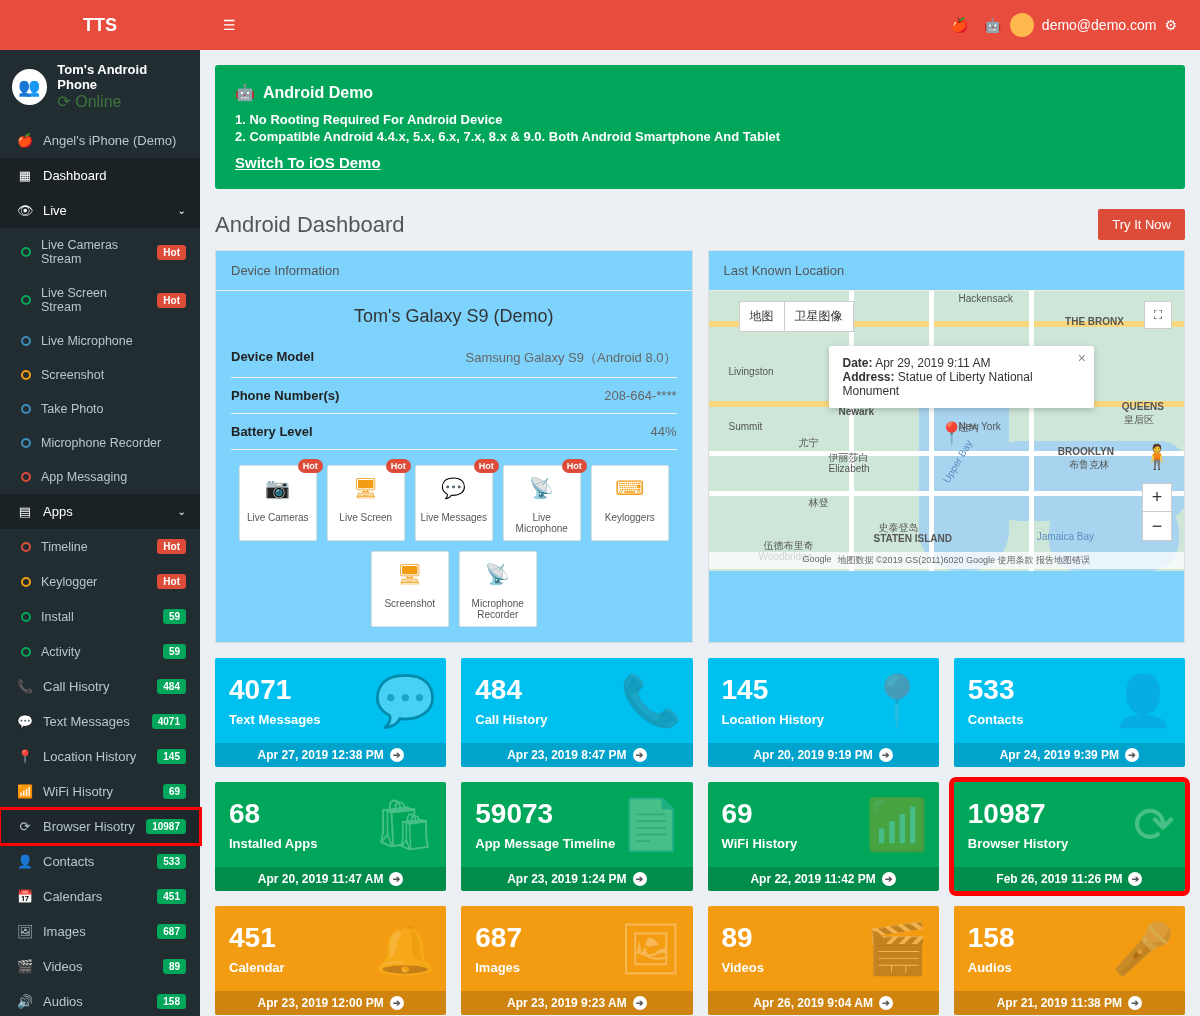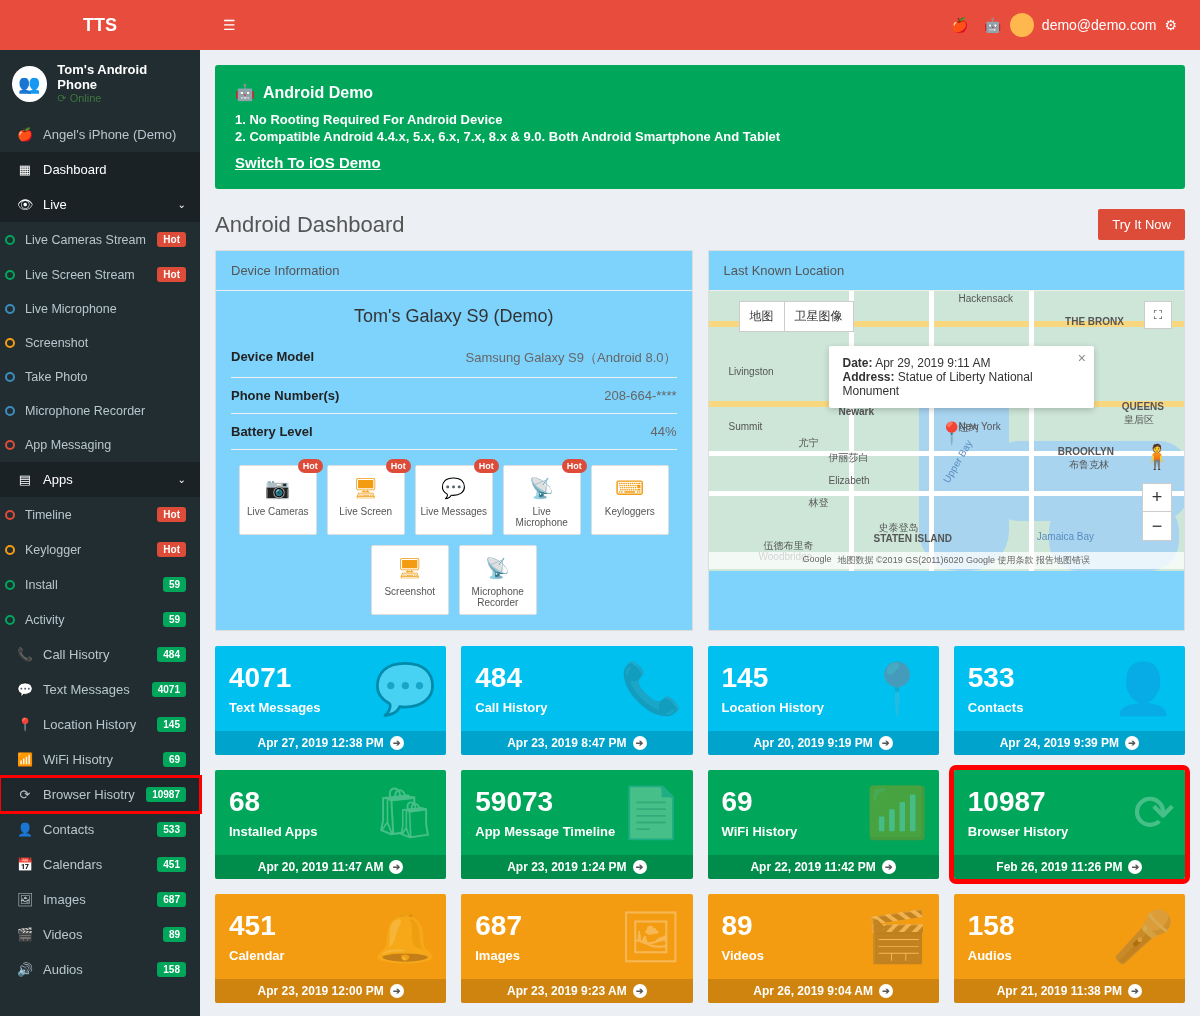--- a/index.html
+++ b/index.html
@@ -9,27 +9,27 @@
 .header-right { flex: 1; display: flex; align-items: center; padding: 0 15px; }
 .header-right .spacer { flex: 1; }
 .header-icon { margin: 0 8px; font-size: 14px; cursor: pointer; }
 .header-user { display: flex; align-items: center; gap: 8px; cursor: pointer; }
 .header-avatar { width: 24px; height: 24px; background: #ffb84d; border-radius: 50%; }
 .wrap { display: flex; }
 .sidebar { width: 200px; background: #222d32; color: #b8c7ce; min-height: calc(100vh - 50px); font-size: 13px; }
 .sb-profile { padding: 12px; display: flex; gap: 10px; align-items: center; }
 .sb-profile-avatar { width: 36px; height: 36px; background: #fff; border-radius: 50%; display: flex; align-items: center; justify-content: center; color: #ffb84d; font-size: 18px; }
 .sb-profile-name { color: #fff; font-weight: bold; font-size: 13px; }
-.sb-profile-status { color: #3c763d; font-size: 11px; }
+.sb-profile-status { color: #3c763d; font-size: 16px; }
 .sb-item { display: flex; align-items: center; padding: 10px 14px; cursor: pointer; gap: 10px; border-left: 3px solid transparent; }
 .sb-item.header-item { background: #1a2226; color: #fff; }
 .sb-item .icon { width: 16px; text-align: center; font-size: 13px; }
 .sb-item .label { flex: 1; }
 .sb-item .chev { font-size: 10px; }
-.sb-sub .sb-item { padding-left: 2px; font-size: 12.5px; }
+.sb-sub .sb-item { padding-left: 18px; font-size: 12.5px; }
 .sb-sub .sb-item .circ { width: 10px; height: 10px; border: 2px solid #666; border-radius: 50%; display: inline-block; }
 .sb-sub .sb-item .circ.red { border-color: #dd4b39; }
 .sb-sub .sb-item .circ.blue { border-color: #3c8dbc; }
 .sb-sub .sb-item .circ.yellow { border-color: #f39c12; }
 .sb-sub .sb-item .circ.green { border-color: #00a65a; }
 .badge { font-size: 10px; padding: 2px 6px; border-radius: 3px; color: #fff; font-weight: bold; }
 .badge.hot { background: #dd4b39; }
 .badge.green { background: #00a65a; }
 .sb-item.highlighted { outline: 3px solid #f00; outline-offset: -1px; background: #1e282c; }
 .main { flex: 1; padding: 0; }
@@ -46,21 +46,21 @@
 .panel-head { padding: 12px 15px; border-bottom: 1px solid #eee; font-size: 13px; color: #555; }
 .panel-body { padding: 15px; }
 .device-name { text-align: center; font-size: 18px; color: #333; margin-bottom: 12px; }
 .info-row { display: flex; justify-content: space-between; padding: 10px 0; border-bottom: 1px solid #f0f0f0; font-size: 13px; }
 .info-row:last-child { border-bottom: none; }
 .info-row .k { font-weight: bold; color: #222; }
 .info-row .v { color: #666; }
 .quick-grid { display: flex; flex-wrap: wrap; gap: 10px; justify-content: center; margin-top: 15px; }
 .quick-card { width: 78px; border: 1px solid #ddd; border-radius: 2px; padding: 10px 4px 6px; text-align: center; position: relative; cursor: pointer; background: #fff; }
 .quick-card .qicon { font-size: 20px; color: #f39c12; }
-.quick-card .qlabel { font-size: 10px; color: #555; margin-top: 6px; }
+.quick-card .qlabel { font-size: 10px; color: #555; margin-top: 12px; }
 .quick-card .hot { position: absolute; top: -7px; right: -7px; background: #dd4b39; color: #fff; font-size: 9px; padding: 2px 5px; border-radius: 8px; font-weight: bold; }
 .map-panel .panel-body { padding: 0; position: relative; height: 280px; background: #cde6d8; overflow: hidden; }
 .map-road { position: absolute; background: #fff; }
 .map-road.h { height: 5px; left: 0; right: 0; }
 .map-road.v { width: 5px; top: 0; bottom: 0; }
 .map-road.hwy { background: #f9d77e; height: 6px; }
 .map-water { position: absolute; background: #a8d4f0; }
 .map-label { position: absolute; font-size: 10px; color: #555; white-space: nowrap; }
 .map-infobox { position: absolute; top: 55px; left: 120px; right: 90px; background: #fff; padding: 10px 14px; font-size: 12px; box-shadow: 0 2px 6px rgba(0,0,0,.2); border-radius: 2px; }
 .map-infobox .close { position: absolute; top: 4px; right: 8px; cursor: pointer; color: #888; font-size: 14px; }
@@ -326,21 +326,21 @@
           <div class="map-road v" style="left:320px"></div>
           <div class="map-label" style="top:2px;left:250px">Hackensack</div>
           <div class="map-label" style="top:25px;right:60px;font-weight:bold">THE BRONX</div>
           <div class="map-label" style="top:75px;left:20px">Livingston</div>
           <div class="map-label" style="top:115px;left:130px;font-weight:bold">Newark</div>
           <div class="map-label" style="top:130px;left:250px">纽约</div>
           <div class="map-label" style="top:130px;left:250px">New York</div>
           <div class="map-label" style="top:130px;left:20px">Summit</div>
           <div class="map-label" style="top:145px;left:90px">尤宁</div>
           <div class="map-label" style="top:160px;left:120px">伊丽莎白</div>
-          <div class="map-label" style="top:184px;left:120px">Elizabeth</div>
+          <div class="map-label" style="top:172px;left:120px">Elizabeth</div>
           <div class="map-label" style="top:155px;right:70px;font-weight:bold">BROOKLYN</div>
           <div class="map-label" style="top:167px;right:75px">布鲁克林</div>
           <div class="map-label" style="top:110px;right:20px;font-weight:bold">QUEENS</div>
           <div class="map-label" style="top:122px;right:30px">皇后区</div>
           <div class="map-label" style="top:205px;left:100px">林登</div>
           <div class="map-label" style="top:230px;left:170px">史泰登岛</div>
           <div class="map-label" style="top:242px;left:165px;font-weight:bold">STATEN ISLAND</div>
           <div class="map-label" style="top:248px;left:55px">伍德布里奇</div>
           <div class="map-label" style="top:260px;left:50px">Woodbridge</div>
           <div class="map-label" style="top:165px;left:225px;color:#5a8dbf;transform:rotate(-60deg)">Upper Bay</div>

